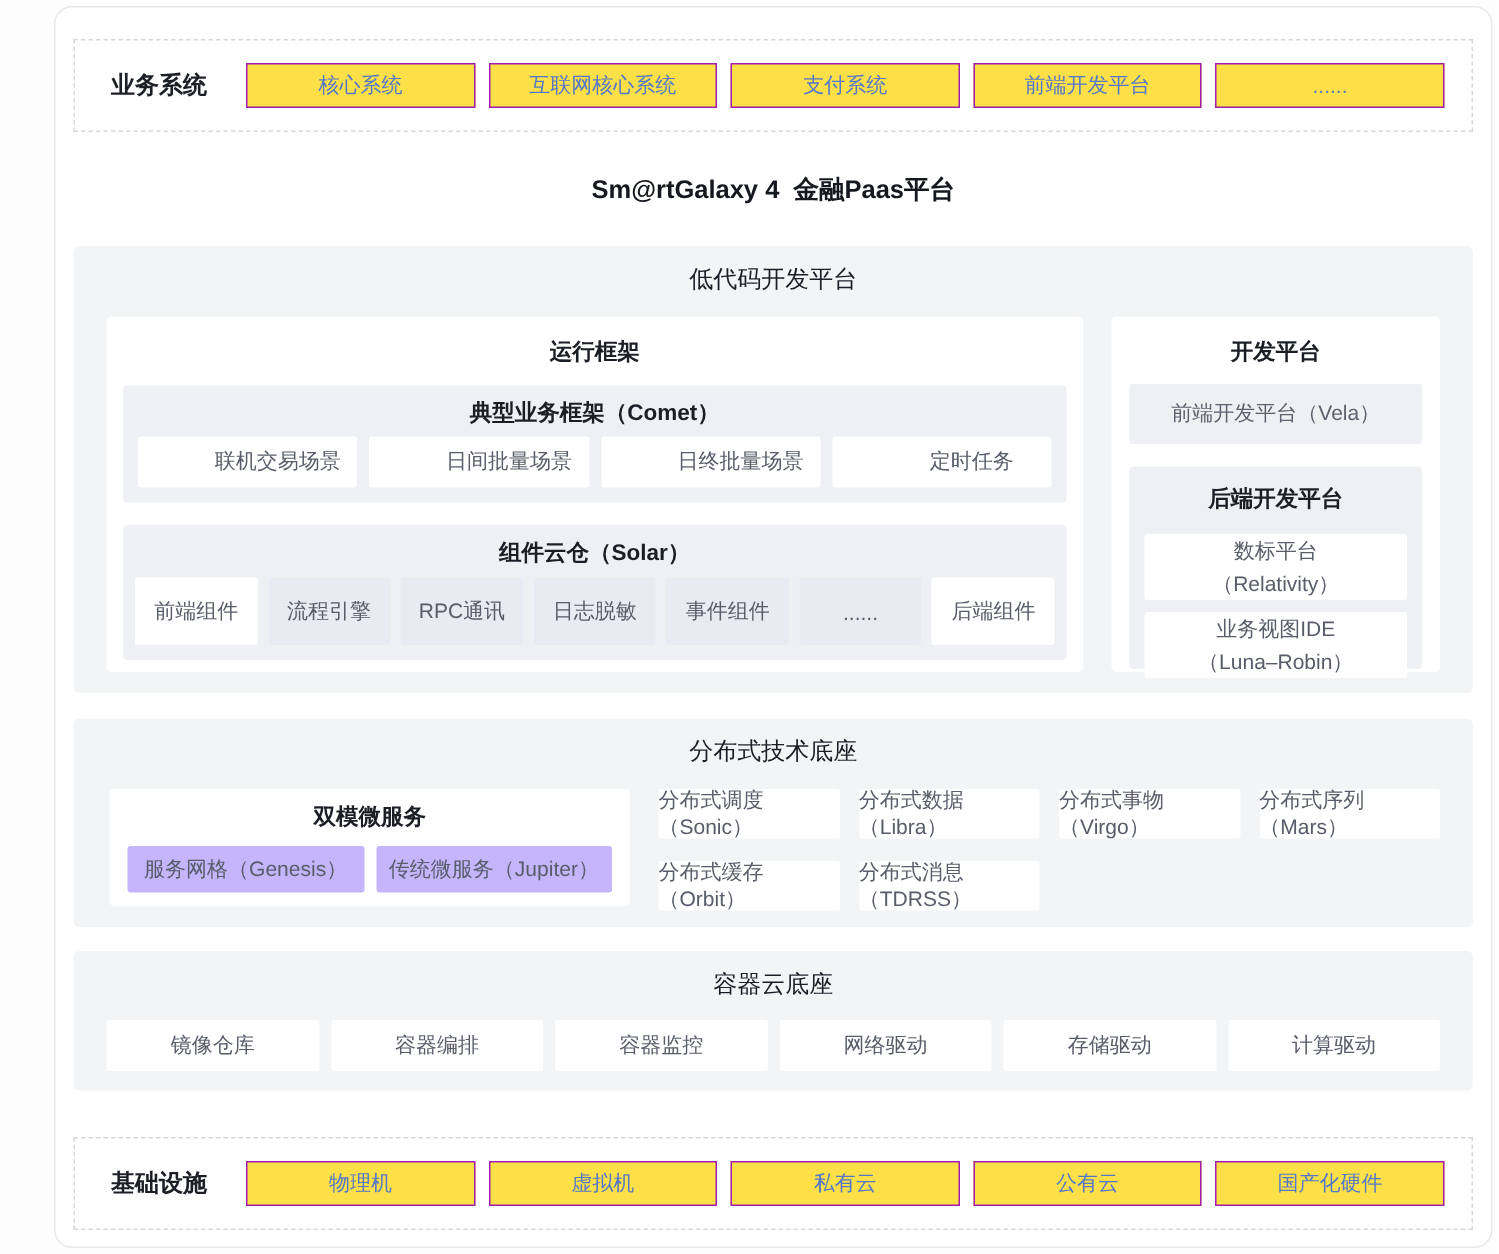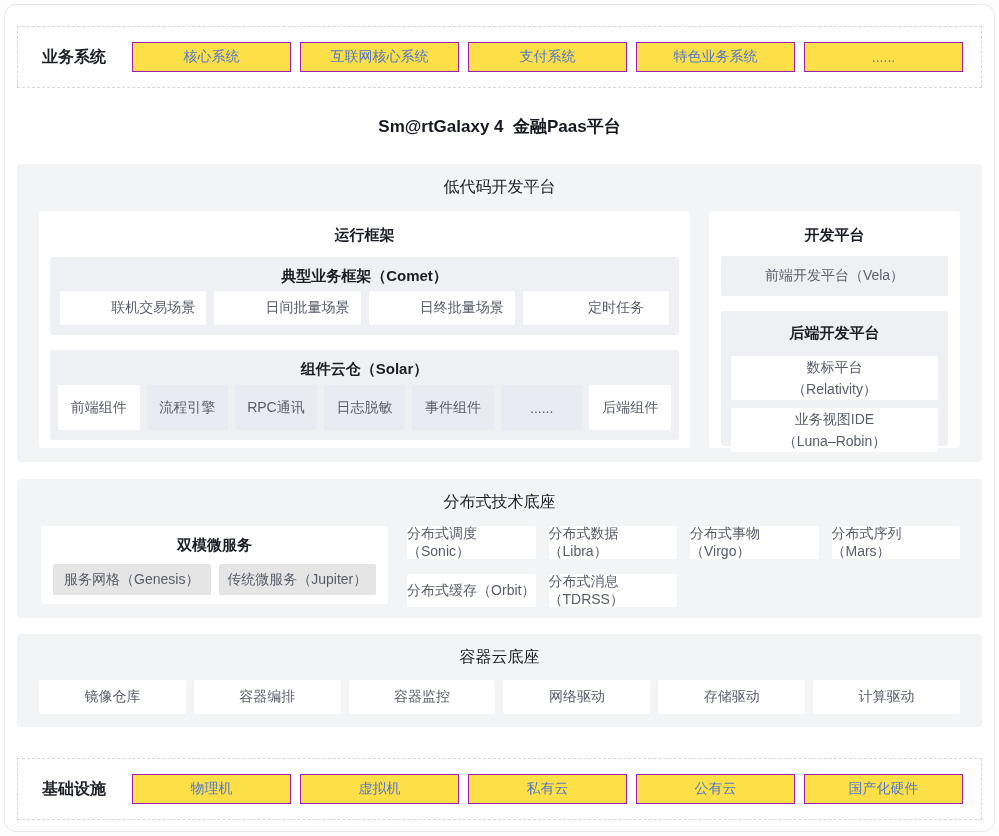--- a/index.html
+++ b/index.html
@@ -5,20 +5,21 @@
   * { box-sizing: border-box; margin: 0; padding: 0; }
   html, body { width: 999px; height: 836px; background: #fdfdfd; }
   body { font-family: "Liberation Sans", "DejaVu Sans", sans-serif; color: #23262d; }
   .card {
     position: absolute; inset: 4px;
     background: #fff;
     border: 1px solid #e7e8ea;
     border-radius: 12px;
     padding: 21px 12px 0 12px;
     overflow: hidden;
+    margin-left: 32px;
   }
   
   .dashed-band {
     height: 62px;
     border: 1px dashed #d6d7d9;
     display: flex; align-items: center;
     padding: 0 18px 0 24px;
     background: #fff;
   }
   .band-label {
@@ -81,21 +82,21 @@
   .backend-box {
     flex: 1; height: 77px; background: #fff; border-radius: 2px;
     display: flex; flex-direction: column; align-items: center; justify-content: center;
     font-size: 14px; color: #585d69; line-height: 22px; text-align: center;
   }
   
   .distributed { margin-top: 17px; height: 139px; }
   .dist-body { display: flex; gap: 19px; padding: 13px 22px 0 24px; }
   .dual-panel { width: 347px; height: 78px; padding: 9px 12px 0 12px; }
   .dual-row { display: flex; gap: 8px; margin-top: 9px; }
-  .dual-row .chip-box { flex: 1; height: 31px; background: #e5e5e5; }
+  .dual-row .chip-box { flex: 1; height: 31px; background: #c4b5fd; }
   .dist-grid {
     flex: 1; display: grid;
     grid-template-columns: repeat(4, 1fr);
     gap: 15px 13px;
   }
   .dist-grid .white-box { height: 33px; }
   
   .container-cloud { margin-top: 16px; height: 93px; }
   .container-row { display: flex; gap: 8px; padding: 12px 22px 0 22px; }
   .container-row .white-box { flex: 1; height: 34px; }
@@ -105,21 +106,21 @@
 <body>
 
 <div class="card">
 
   <div class="dashed-band">
     <div class="band-label">业务系统</div>
     <div class="band-items">
       <div class="blue-chip">核心系统</div>
       <div class="blue-chip">互联网核心系统</div>
       <div class="blue-chip">支付系统</div>
-      <div class="blue-chip">特色业务系统</div>
+      <div class="blue-chip">前端开发平台</div>
       <div class="blue-chip">......</div>
     </div>
   </div>
 
   <div class="page-title-row">
     <div class="page-title">Sm@rtGalaxy 4  金融Paas平台</div>
   </div>
 
   <div class="section lowcode">
     <div class="section-title">低代码开发平台</div>

